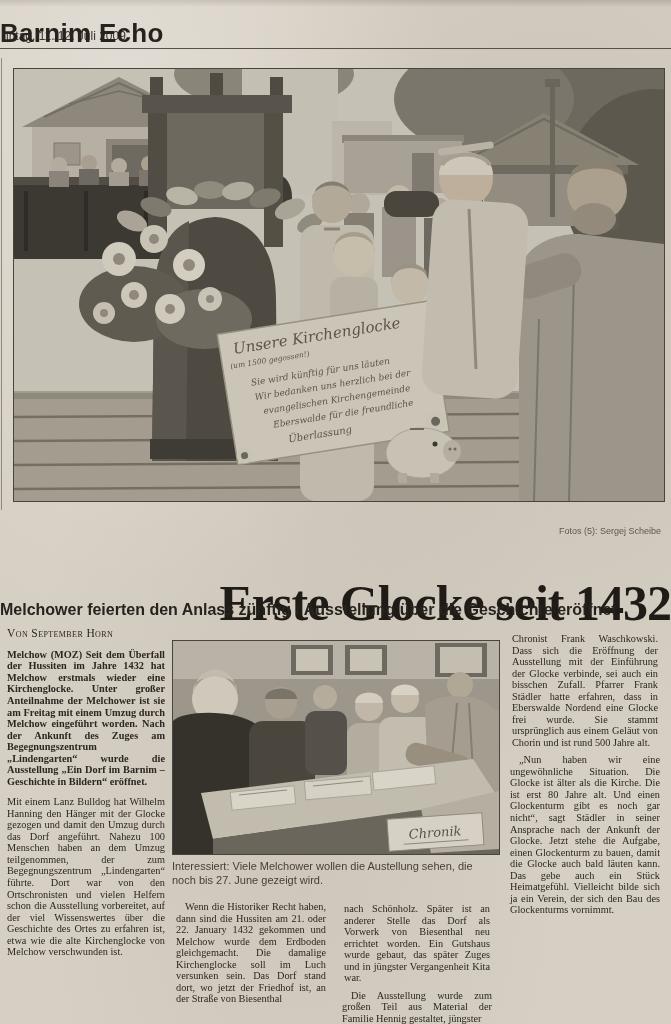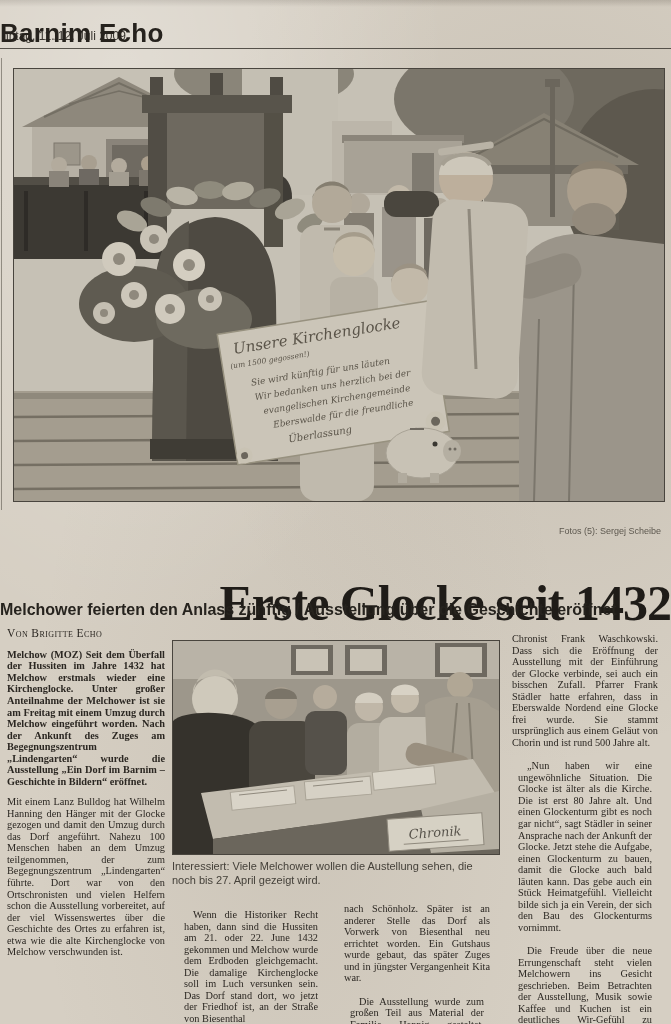--- a/index.html
+++ b/index.html
@@ -22,21 +22,21 @@
   .photo-main svg,.inset svg{display:block;}
 
   .caption-main{position:absolute;left:10px;top:508px;width:654px;font-family:"Liberation Sans",sans-serif;font-size:11px;line-height:1.32;color:#3e3a33;}
   .credit{position:absolute;right:10px;top:526px;font-family:"Liberation Sans",sans-serif;font-size:9px;color:#5d584f;}
 
   .headline{position:absolute;left:0;right:0;top:543px;text-align:right;font-size:50px;line-height:1.05;font-weight:bold;color:#1f1c18;letter-spacing:-1px;}
   .subheadline{position:absolute;left:0;right:8px;top:601px;text-align:left;font-family:"Liberation Sans",sans-serif;font-weight:bold;font-size:16px;color:#26231e;}
 
   .col{position:absolute;width:158px;font-size:10.3px;line-height:1.12;text-align:justify;color:#2b2722;overflow:hidden;hyphens:auto;}
   .col p{margin:0 0 9px 0;}
-  .col p.indent{margin:12px;text-indent:9px;}
+  .col p.indent{margin:4px;text-indent:9px;}
   .col p.cont{margin:6px;}
   .lead{font-weight:bold;}
   .byline{font-variant:small-caps;font-size:11.5px;letter-spacing:.4px;margin:0 0 11px 0;}
   .col1{left:7px;top:627px;height:397px;}
   .col2{left:172px;top:897px;height:127px;}
   .col3{left:338px;top:897px;height:127px;}
   .col4{left:506px;top:627px;height:397px;}
 
   .inset{position:absolute;left:172px;top:640px;width:326px;}
   .inset svg{border:1px solid #49453e;}
@@ -236,21 +236,21 @@
       </g>
     </svg>
   </div>
 
   <div class="credit">Fotos (5): Sergej Scheibe</div>
 
   <h1 class="headline">Erste Glocke seit 1432</h1>
   <div class="subheadline">Melchower feierten den Anlass zünftig / Ausstellung über die Geschichte eröffnet</div>
 
   <div class="col col1">
-    <p class="byline">Von Brigitte Echo</p>
+    <p class="byline">Von September Horn</p>
     <p class="lead">Melchow (MOZ) Seit dem Überfall der Hussiten im Jahre 1432 hat Melchow erstmals wieder eine Kirchenglocke. Unter großer Anteilnahme der Melchower ist sie am Freitag mit einem Umzug durch Melchow eingeführt worden. Nach der Ankunft des Zuges am Begegnungszentrum „Lindengarten“ wurde die Ausstellung „Ein Dorf im Barnim – Geschichte in Bildern“ eröffnet.</p>
     <p>Mit einem Lanz Bulldog hat Wilhelm Hanning den Hänger mit der Glocke gezogen und damit den Umzug durch das Dorf angeführt. Nahezu 100 Menschen haben an dem Umzug teilgenommen, der zum Begegnungszentrum „Lindengarten“ führte. Dort war von den Ortschronisten und vielen Helfern schon die Ausstellung vorbereitet, auf der viel Wissenswertes über die Geschichte des Ortes zu erfahren ist, etwa wie die alte Kirchenglocke von Melchow verschwunden ist.</p>
   </div>
 
   <div class="inset">
     <svg width="326" height="213" viewBox="0 0 326 213">
       <rect x="0" y="0" width="326" height="213" fill="#9d978b"></rect>
       <g>
         <rect x="0" y="0" width="326" height="38" fill="#b9b3a7"></rect>
         <rect x="118" y="4" width="42" height="30" fill="#6e6960"></rect>
@@ -289,31 +289,30 @@
         <line x1="66" y1="154" x2="114" y2="149" stroke="#8f897d" stroke-width="1"></line>
         <line x1="140" y1="145" x2="190" y2="140" stroke="#8f897d" stroke-width="1"></line>
         <polygon points="248,168 326,150 326,208 258,212" fill="#b5afa2"></polygon>
         <g transform="rotate(-4 262 191)">
           <rect x="215" y="175" width="95" height="32" fill="#d6d1c4" stroke="#8f897d"></rect>
           <text x="262" y="196" text-anchor="middle" font-family="'DejaVu Serif',serif" font-style="italic" font-size="13" fill="#57534b">Chronik</text>
           <line x1="230" y1="201" x2="295" y2="201" stroke="#8f897d" stroke-width="1"></line>
         </g>
       </g>
     </svg>
-    <div class="caption-inset">Interessiert: Viele Melchower wollen die Austellung sehen, die noch bis 27. April gezeigt wird.</div>
+    <div class="caption-inset">Interessiert: Viele Melchower wollen die Austellung sehen, die noch bis 27. June gezeigt wird.</div>
   </div>
 
   <div class="col col2">
-    <p class="indent">Wenn die Historiker Recht haben, dann sind die Hussiten am 21. oder 22. June 1432 gekommen und Melchow wurde dem Erdboden gleichgemacht. Die damalige Kirchenglocke soll im Luch versunken sein. Das Dorf stand dort, wo jetzt der Friedhof ist, an der Straße von Biesenthal</p>
+    <p class="indent">Wenn die Historiker Recht haben, dann sind die Hussiten am 21. oder 22. January 1432 gekommen und Melchow wurde dem Erdboden gleichgemacht. Die damalige Kirchenglocke soll im Luch versunken sein. Das Dorf stand dort, wo jetzt der Friedhof ist, an der Straße von Biesenthal</p>
   </div>
 
   <div class="col col3">
     <p class="cont">nach Schönholz. Später ist an anderer Stelle das Dorf als Vorwerk von Biesenthal neu errichtet worden. Ein Gutshaus wurde gebaut, das später Zuges und in jüngster Vergangenheit Kita war.</p>
-    <p class="indent">Die Ausstellung wurde zum großen Teil aus Material der Familie Hennig gestaltet, erläutert</p>
+    <p class="indent">Die Ausstellung wurde zum großen Teil aus Material der Familie Hennig gestaltet, jüngster</p>
   </div>
 
   <div class="col col4">
     <p class="cont">Chronist Frank Waschkowski. Dass sich die Eröffnung der Ausstellung mit der Einführung der Glocke verbinde, sei auch ein bisschen Zufall. Pfarrer Frank Städler hatte erfahren, dass in Eberswalde Nordend eine Glocke frei wurde. Sie stammt ursprünglich aus einem Geläut von Chorin und ist rund 500 Jahre alt.</p>
     <p class="indent">„Nun haben wir eine ungewöhnliche Situation. Die Glocke ist älter als die Kirche. Die ist erst 80 Jahre alt. Und einen Glockenturm gibt es noch gar nicht“, sagt Städler in seiner Ansprache nach der Ankunft der Glocke. Jetzt stehe die Aufgabe, einen Glockenturm zu bauen, damit die Glocke auch bald läuten kann. Das gebe auch ein Stück Heimatgefühl. Vielleicht bilde sich ja ein Verein, der sich den Bau des Glockenturms vornimmt.</p>
-    <p class="indent">Die Freude über die neue Errungenschaft steht vielen Melchowern ins Gesicht geschrieben. Beim Betrachten der Ausstellung, Musik sowie Kaffee und Kuchen ist ein deutliches Wir-Gefühl zu merken.</p>
   </div>
 
 </div>
 
 </body></html>

